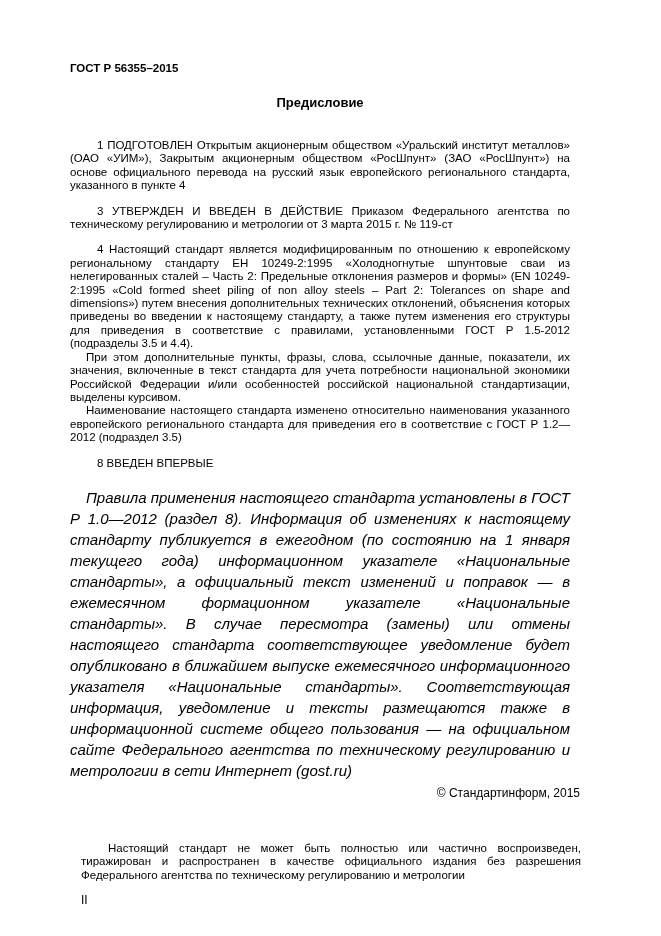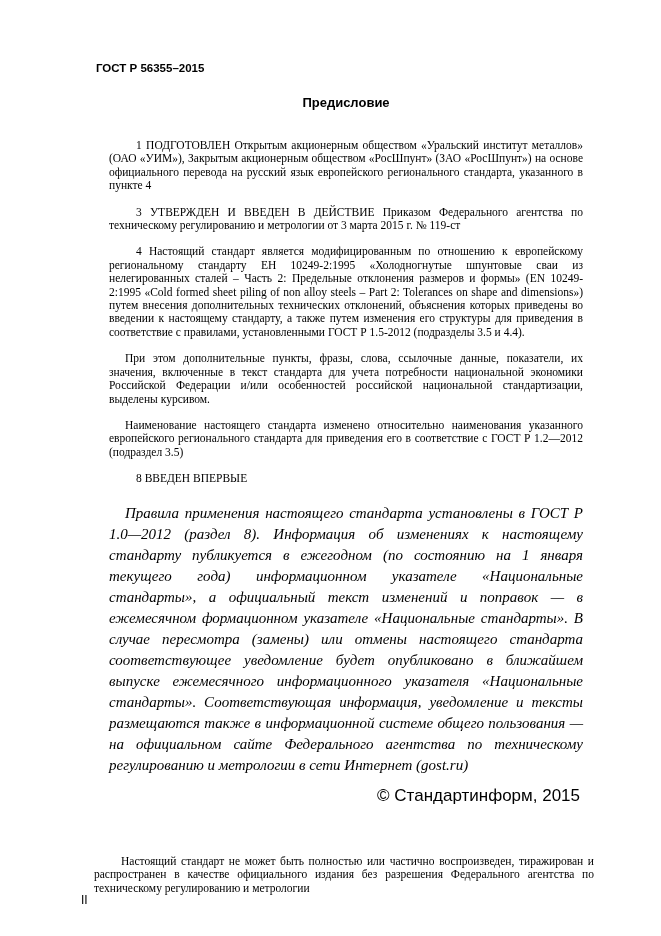--- a/index.html
+++ b/index.html
@@ -8,57 +8,56 @@
     width: 661px;
     height: 936px;
     background: #ffffff;
     color: #000000;
     font-family: "Liberation Sans", sans-serif;
     position: relative;
     overflow: hidden;
   }
   .page-content {
     position: absolute;
-    left: 96px;
+    left: 70px;
     top: 62px;
     width: 500px;
   }
   .doc-code {
     font-weight: bold;
     font-size: 11.5px;
     text-align: left;
   }
   .title {
     margin: 21px 0 0 0;
     text-align: center;
     font-weight: bold;
     font-size: 13px;
   }
   .foreword { margin-top: 29px; }
   p {
-    margin: 13px;
+    margin: 0;
     font-size: 11.5px;
     line-height: 13.4px;
     text-align: justify;
-    font-family: Liberation Serif, serif;
   }
   p.indent { text-indent: 27px; }
   p.indent-sm { text-indent: 16px; }
   p.gap { margin-top: 12px; }
   p.gap-lg { margin-top: 17px; }
   p.note {
     font-style: italic;
     font-size: 15px;
     line-height: 21px;
   }
   .copyright {
     position: absolute;
     top: 786px;
     right: 81px;
-    font-size: 17px;
+    font-size: 12px;
   }
   .footer-para {
     position: absolute;
     top: 842px;
     left: 81px;
     width: 500px;
   }
   .page-number {
     position: absolute;
     top: 893px;

